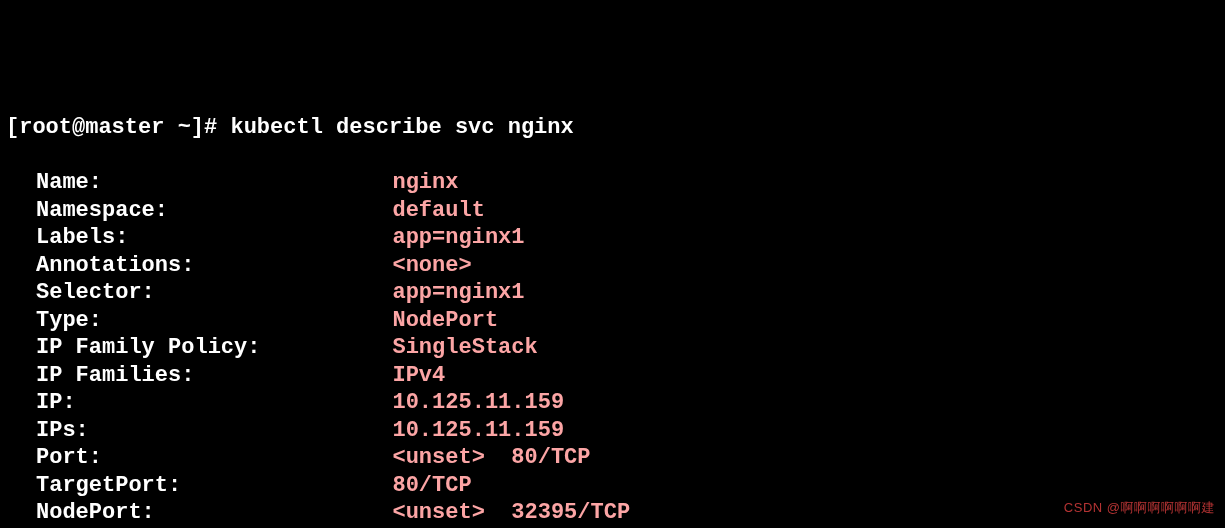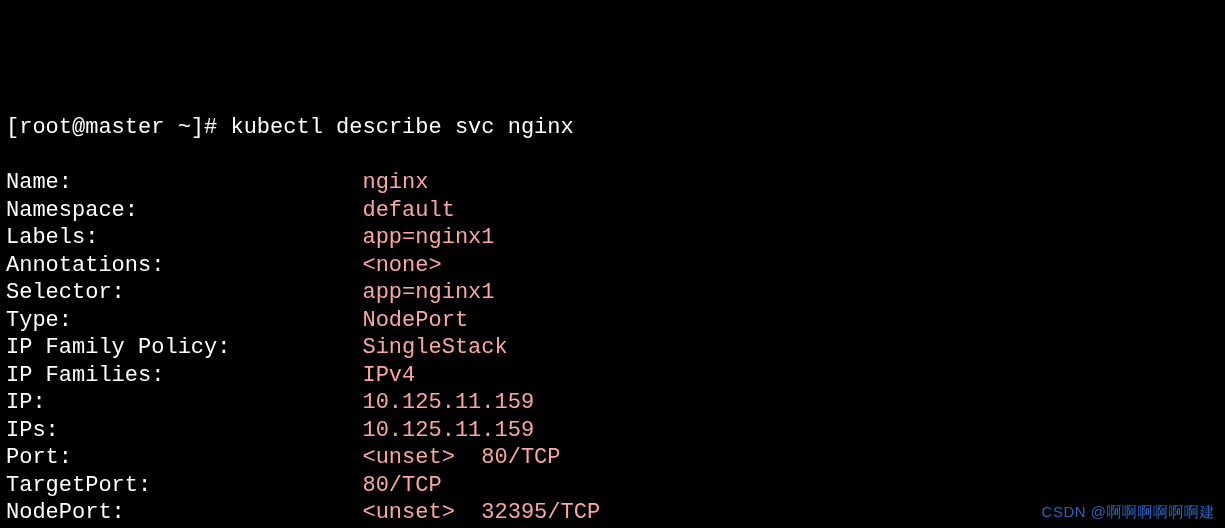--- a/index.html
+++ b/index.html
@@ -15,45 +15,47 @@
       line-height: 1.25;
       padding: 4px 6px;
       width: 1225px;
       height: 528px;
       overflow: hidden;
       position: relative;
       white-space: pre;
     }
     .line {
       display: block;
+      font-weight: bold;
     }
     .prompt-user {
       color: #ffffff;
     }
     .prompt-path {
       color: #ffffff;
     }
     .prompt-symbol {
       color: #ffffff;
     }
     .cmd {
       color: #ffffff;
     }
     .key {
       color: #ffffff;
+      margin-left: 30px;
     }
     .val {
       color: #fca5a5;
     }
     .watermark {
       position: absolute;
-      bottom: 6px;
+      bottom: 12px;
       right: 10px;
-      color: #3b82f6;
-      font-size: 15px;
+      color: #ef4444;
+      font-size: 13px;
       font-family: Arial, sans-serif;
       opacity: 0.75;
       letter-spacing: 0.5px;
     }
   </style>
 </head>
 <body>
 
 
 

